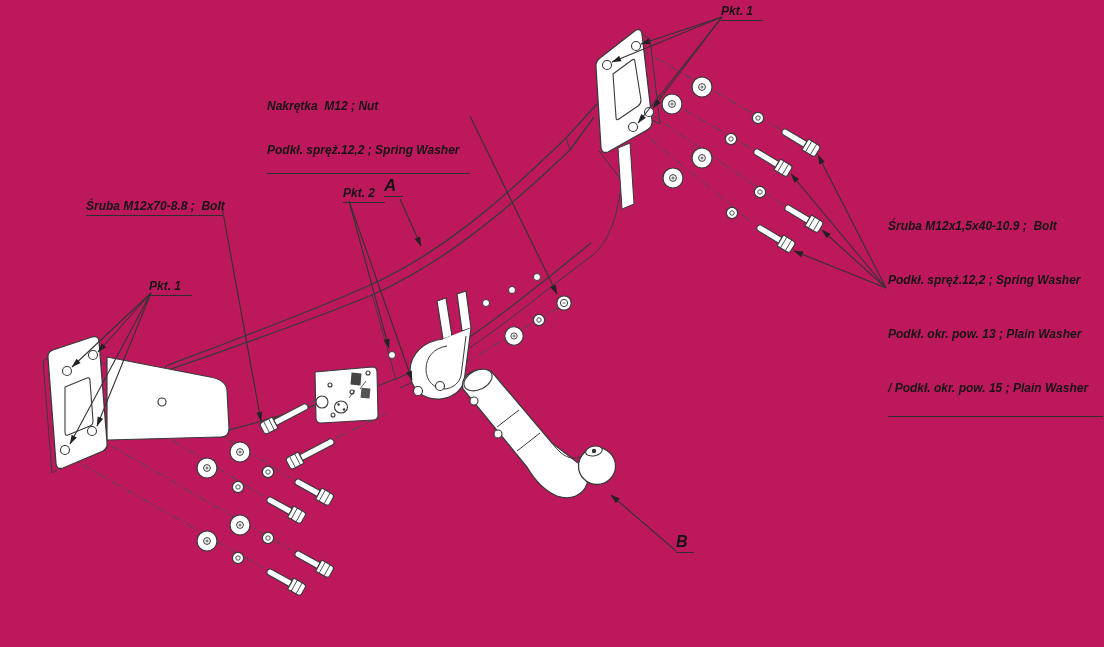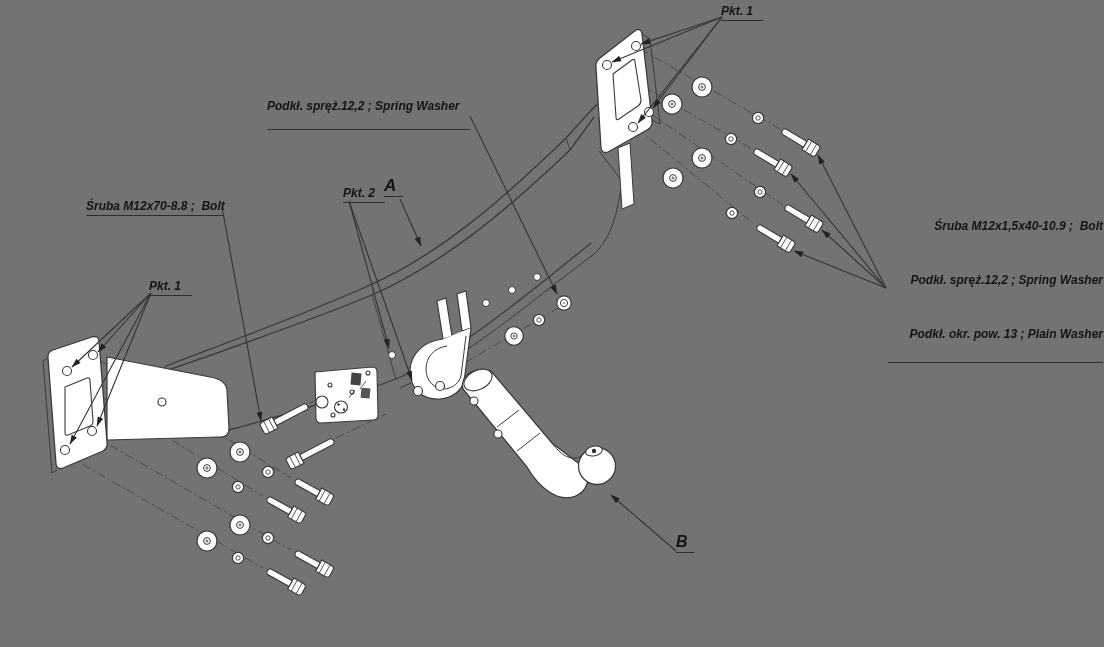--- a/index.html
+++ b/index.html
@@ -1,23 +1,23 @@
 <!DOCTYPE html>
 <html><head>
 <meta charset="utf-8">
 <style>
   html,body{margin:0;padding:0;background:#ffffff;}
-  #canvas{position:relative;width:1104px;height:647px;background:#737373;overflow:hidden;
+  #canvas{position:relative;width:1104px;height:647px;background:#be185d;overflow:hidden;
           font-family:"Liberation Sans",sans-serif;}
   #art{position:absolute;left:0;top:0;}
   .lbl{position:absolute;font-style:italic;font-weight:700;font-size:12px;line-height:14.6px;
        color:#141414;white-space:pre;}
   .ul{border-bottom:1.6px solid #2e2e2e;padding-bottom:1px;}
   .blk div{white-space:pre;}
-  .rt{line-height:18px;text-align:right;}
+  .rt{line-height:18px;}
   .big{font-size:17px;line-height:19px;}
 </style>
 </head>
 <body>
 
 <div id="canvas">
 
 <svg id="art" width="1104" height="647" viewBox="0 0 1104 647">
   <defs>
     <marker id="arr" markerUnits="userSpaceOnUse" markerWidth="11" markerHeight="8" refX="9.5" refY="3.5" orient="auto">
@@ -210,32 +210,34 @@
       <path d="M349,201 L412,380" marker-end="url(#arr)"></path>
     </g>
     <path d="M400,199 L421,246" marker-end="url(#arr)"></path>
     <path d="M676,551 L611,495" marker-end="url(#arr)"></path>
   </g>
 </svg>
 
 <div class="lbl ul" style="left:721px;top:4px;width:42px;">Pkt. 1</div>
 
 <div class="lbl blk ul" style="left:267px;top:70px;width:203px;">
+  <div>Nakrętka  M12 ; Nut</div>
   <div>Podkł. spręż.12,2 ; Spring Washer</div>
 </div>
 
 <div class="lbl ul" style="left:86px;top:199px;width:137px;">Śruba M12x70-8.8 ;  Bolt</div>
 
 <div class="lbl ul" style="left:149px;top:279px;width:43px;">Pkt. 1</div>
 
 <div class="lbl ul" style="left:308px;top:186px;width:42px;margin-left:35px;">Pkt. 2</div>
 
 <div class="lbl ul big" style="left:384px;top:176px;width:19px;">A</div>
 
 <div class="lbl ul big" style="left:676px;top:532px;width:18px;font-size:16px;">B</div>
 
 <div class="lbl blk rt ul" style="left:888px;top:181px;width:215px;">
   <div>Śruba M12x1,5x40-10.9 ;  Bolt</div>
   <div>Podkł. spręż.12,2 ; Spring Washer</div>
   <div>Podkł. okr. pow. 13 ; Plain Washer</div>
+  <div>/ Podkł. okr. pow. 15 ; Plain Washer</div>
 </div>
 
 </div>
 
 </body></html>

